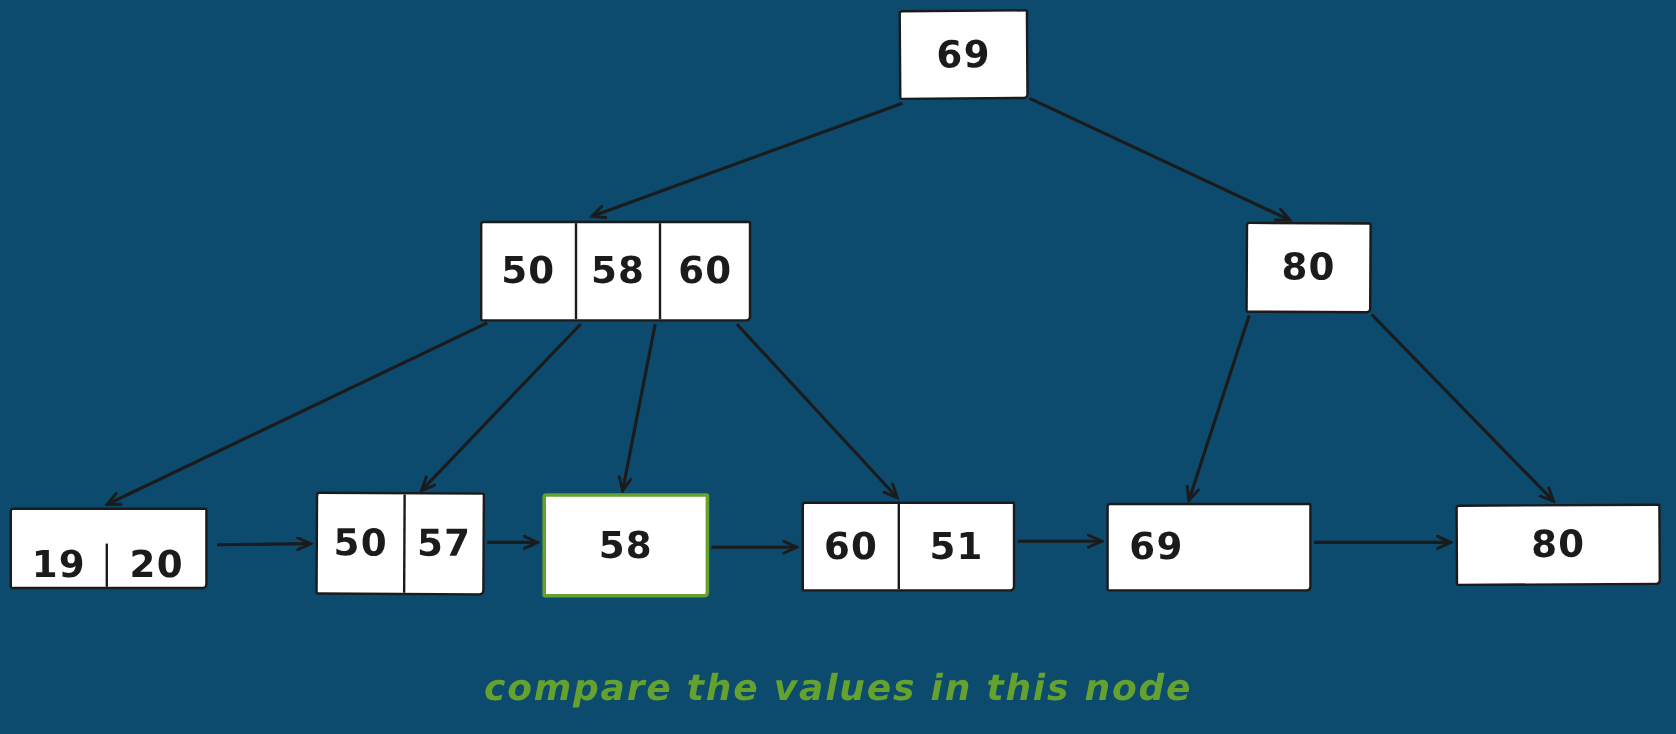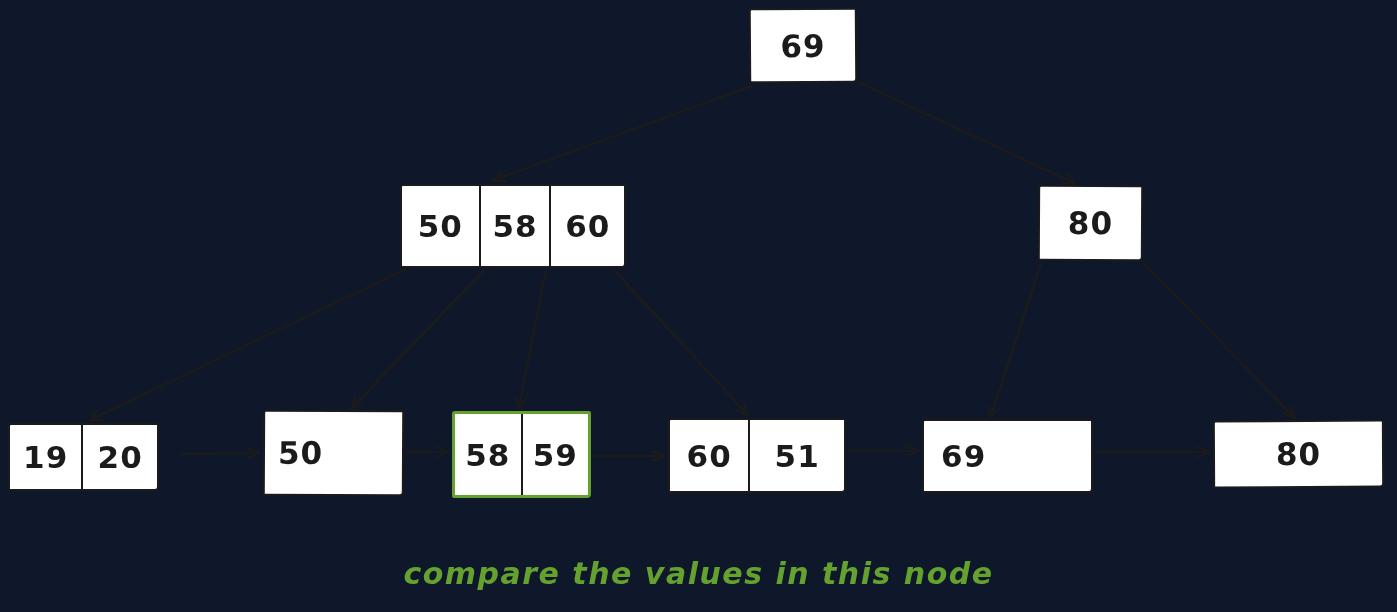--- a/index.html
+++ b/index.html
@@ -5,21 +5,21 @@
   html, body {
     margin: 0;
     padding: 0;
     background: #ffffff;
     font-family: "DejaVu Sans", "Liberation Sans", sans-serif;
   }
   #canvas {
     position: relative;
     width: 1397px;
     height: 612px;
-    background: #0f172a;
+    background: #0c4a6e;
     overflow: hidden;
   }
   #edges {
     position: absolute;
     left: 0;
     top: 0;
     width: 1397px;
     height: 612px;
     pointer-events: none;
   }
@@ -51,21 +51,21 @@
   .node.highlight .cell + .cell {
     border-left-color: #1b1b1b;
   }
   
   .n-root       { left: 749px; top: 8px;   width: 108px; height: 75px; transform: rotate(-0.4deg); }
   .n-int-left   { left: 400px; top: 184px; width: 226px; height: 84px; }
   .n-int-left .cell:nth-child(1) { flex: 0 0 34.5%; }
   .n-int-left .cell:nth-child(2) { flex: 0 0 31%; }
   .n-int-left .cell:nth-child(3) { flex: 1 1 auto; }
   .n-int-right  { left: 1038px; top: 185px; width: 105px; height: 76px; transform: rotate(0.3deg); }
-  .n-leaf-1 { left: 8px;    top: 423px; width: 151px; height: 68px; }
+  .n-leaf-1 { left: 8px;    top: 423px; width: 165px; height: 68px; align-items: flex-end; }
   .n-leaf-1 .cell:nth-child(1) { flex: 0 0 48.5%; }
   .n-leaf-2 { left: 263px;  top: 410px; width: 141px; height: 86px; transform: rotate(0.3deg); }
   .n-leaf-2 .cell:nth-child(1) { flex: 0 0 52%; }
   .n-leaf-3 { left: 452px;  top: 411px; width: 139px; height: 87px; }
   .n-leaf-4 { left: 668px;  top: 418px; width: 178px; height: 75px; }
   .n-leaf-4 .cell:nth-child(1) { flex: 0 0 45%; }
   .n-leaf-5 { left: 922px;  top: 419px; width: 171px; height: 74px; }
   .n-leaf-5 .cell:nth-child(1) { flex: 0 0 47.5%; }
   .n-leaf-6 { left: 1213px; top: 420px; width: 171px; height: 68px; transform: rotate(-0.3deg); }
   .annotation {
@@ -125,25 +125,25 @@
     <div class="cell">80</div>
   </div>
 
   <div class="node n-leaf-1">
     <div class="cell">19</div>
     <div class="cell">20</div>
   </div>
 
   <div class="node n-leaf-2">
     <div class="cell">50</div>
+    <div class="cell">57</div>
   </div>
 
   <div class="node n-leaf-3 highlight">
     <div class="cell">58</div>
-    <div class="cell">59</div>
   </div>
 
   <div class="node n-leaf-4">
     <div class="cell">60</div>
     <div class="cell">51</div>
   </div>
 
   <div class="node n-leaf-5">
     <div class="cell">69</div>
   </div>

